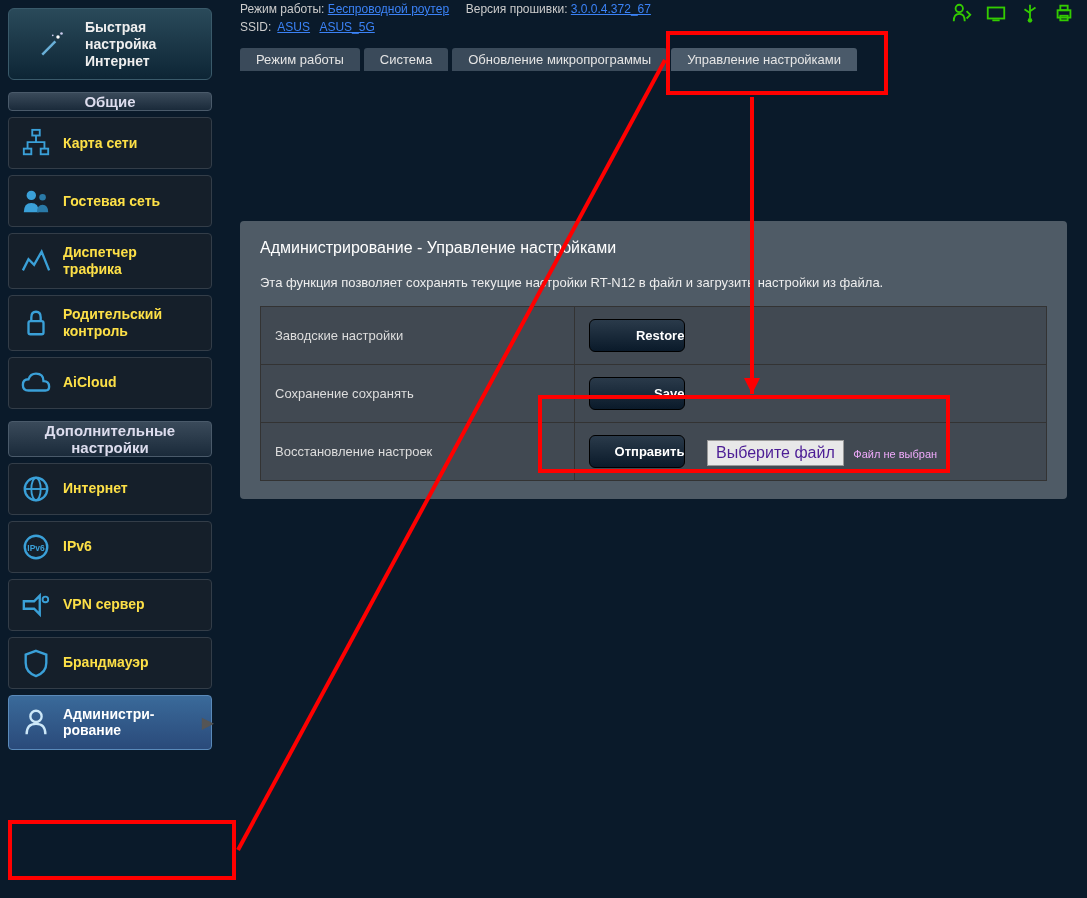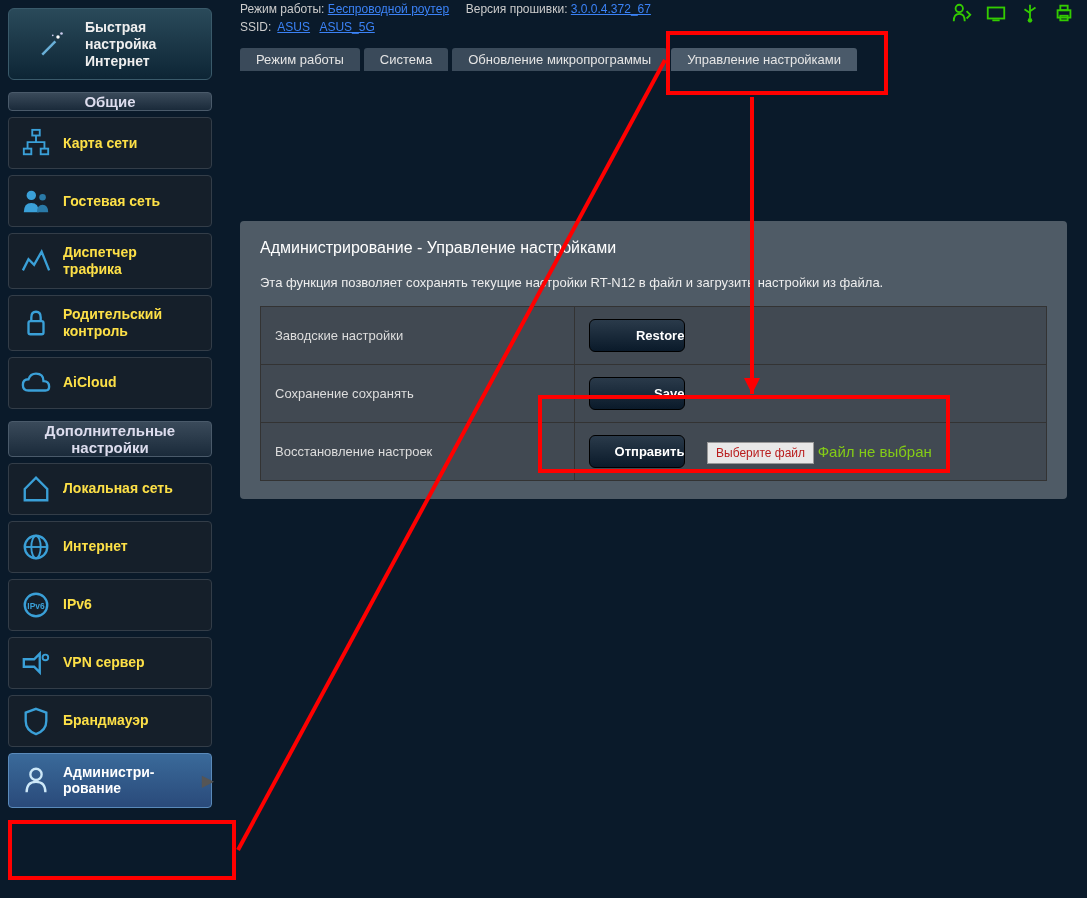--- a/index.html
+++ b/index.html
@@ -122,27 +122,27 @@
   display: inline-block;
   font-size: 13px;
 }
 .file-input {
   display: inline-block;
   margin-left: 18px;
   vertical-align: middle;
 }
 .file-btn {
   background: #e8e8e8;
-  color: #b91c1c;
-  font-size: 12px;
+  color: #4c1d95;
+  font-size: 16px;
   padding: 3px 8px;
   border: 1px solid #999;
   cursor: pointer;
 }
-.file-status { color: #84cc16; font-size: 15px; }
+.file-status { color: #f0abfc; font-size: 11px; margin-left: 6px; }
 
 .highlight-red {
   position: absolute;
   border: 4px solid #FF0000;
   pointer-events: none;
   z-index: 100;
 }
 svg.annotation {
   position: absolute;
   top: 0;
@@ -199,26 +199,20 @@
       <div class="menu-label">Родительский контроль</div>
     </div>
     <div class="menu-item">
       <svg class="menu-icon" viewBox="0 0 32 32">
           <path d="M8 24 Q2 24 2 18 Q2 12 8 12 Q10 6 16 6 Q24 6 24 14 Q30 14 30 20 Q30 24 26 24 Z" fill="none" stroke="#3aa0d8" stroke-width="2.5"></path>
         </svg>
       <div class="menu-label">AiCloud</div>
     </div>
 
     <div class="menu-header" style="margin-top:12px">Дополнительные настройки</div>
-    <div class="menu-item">
-      <svg class="menu-icon" viewBox="0 0 32 32">
-          <path d="M4 16 L16 4 L28 16 V28 H4 Z" fill="none" stroke="#3aa0d8" stroke-width="2.5"></path>
-        </svg>
-      <div class="menu-label">Локальная сеть</div>
-    </div>
     <div class="menu-item">
       <svg class="menu-icon" viewBox="0 0 32 32">
           <circle cx="16" cy="16" r="12" fill="none" stroke="#3aa0d8" stroke-width="2.5"></circle>
           <ellipse cx="16" cy="16" rx="5" ry="12" fill="none" stroke="#3aa0d8" stroke-width="2"></ellipse>
           <line x1="4" y1="16" x2="28" y2="16" stroke="#3aa0d8" stroke-width="2"></line>
         </svg>
       <div class="menu-label">Интернет</div>
     </div>
     <div class="menu-item">
       <svg class="menu-icon" viewBox="0 0 32 32">

